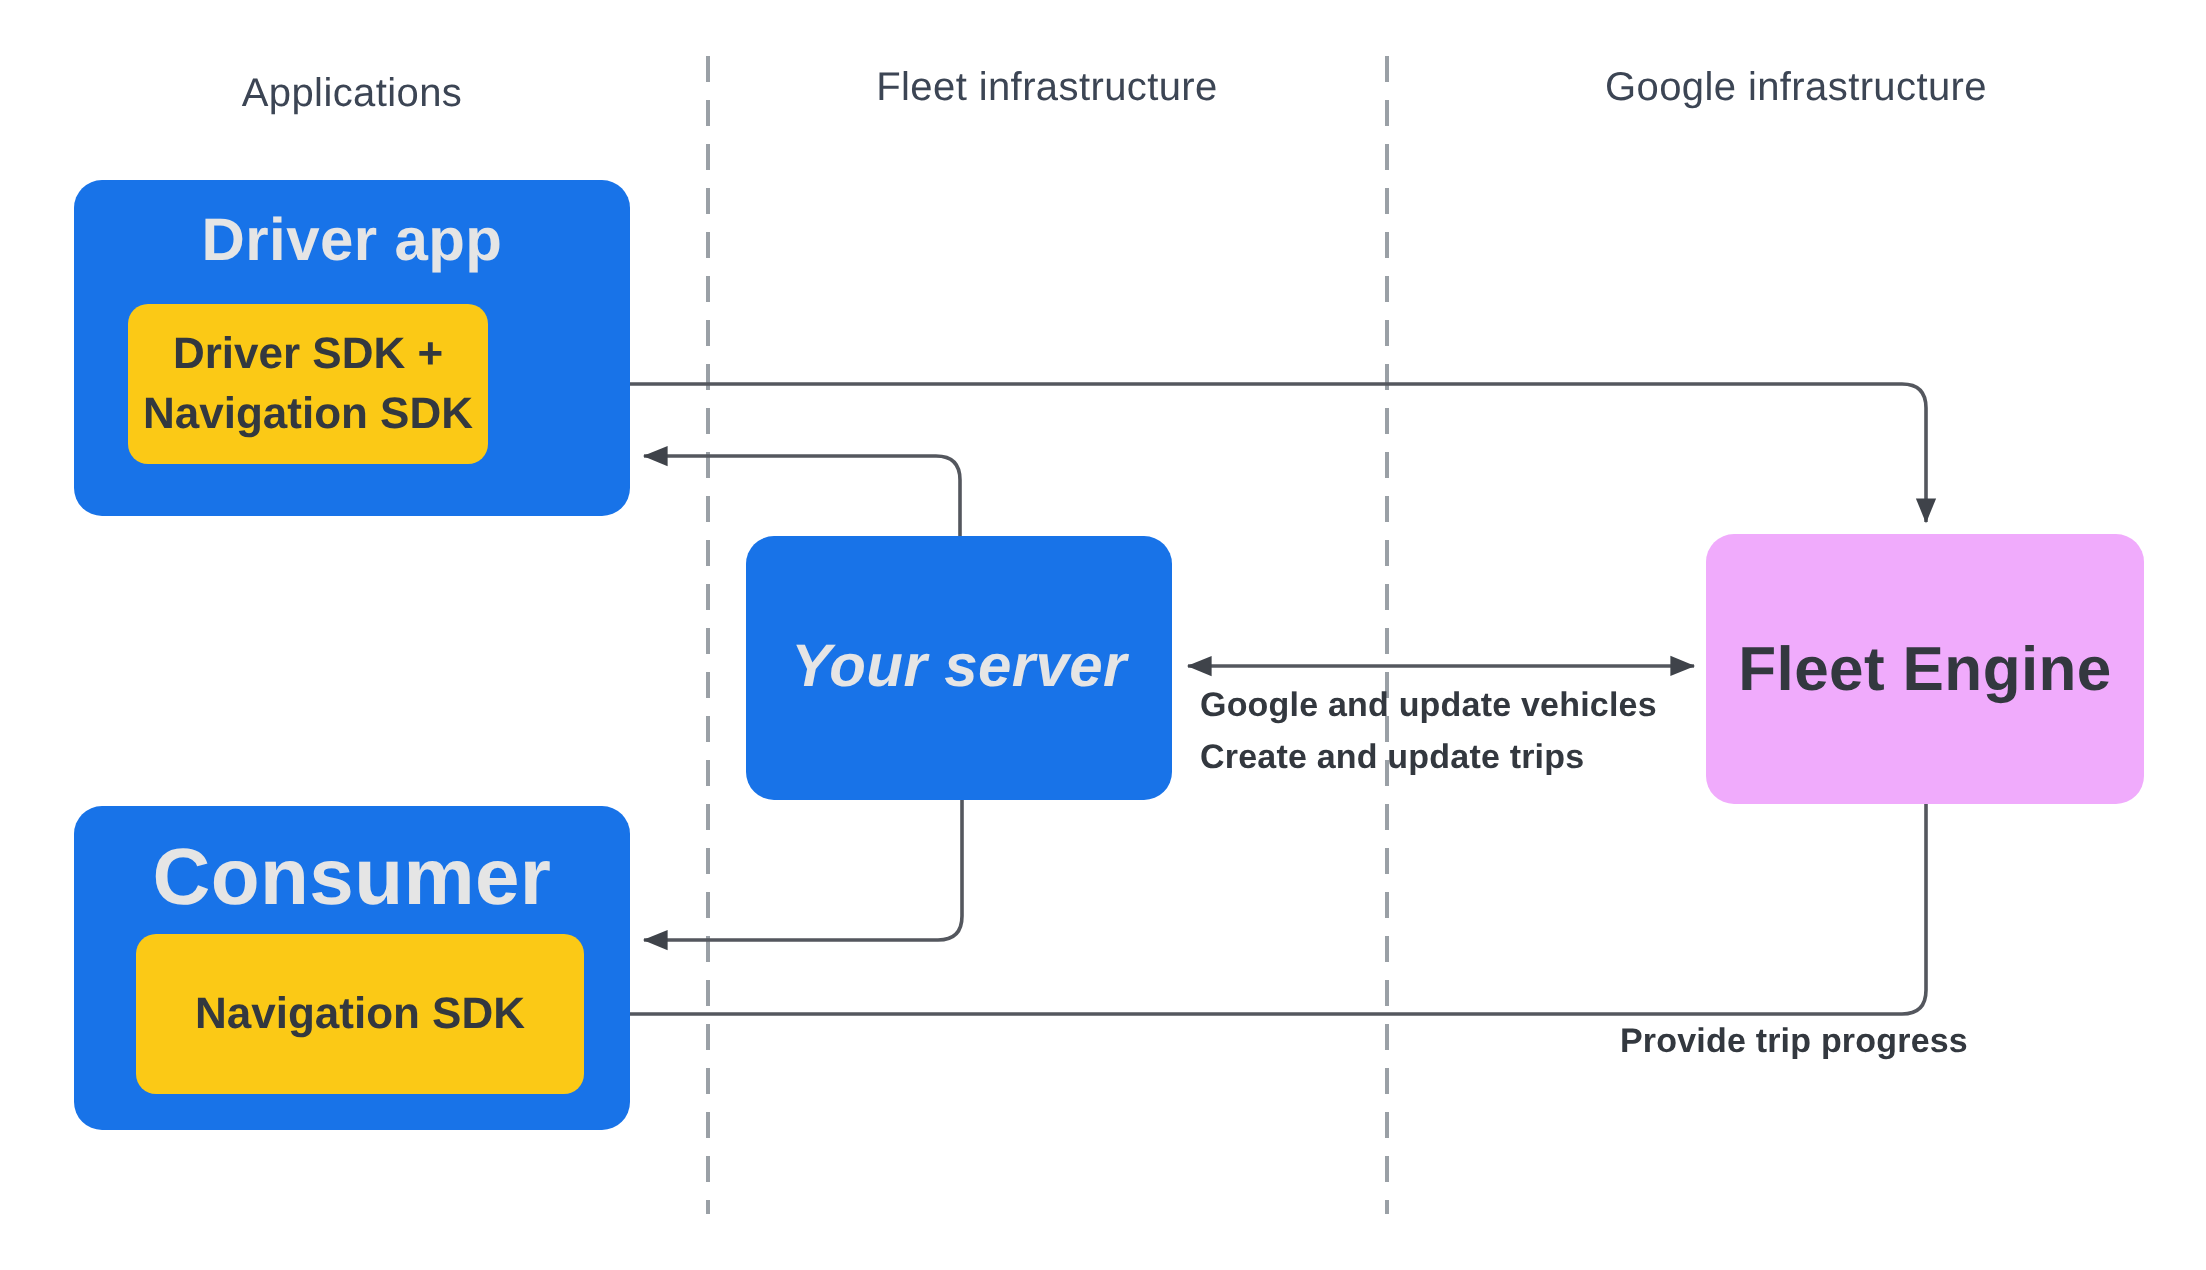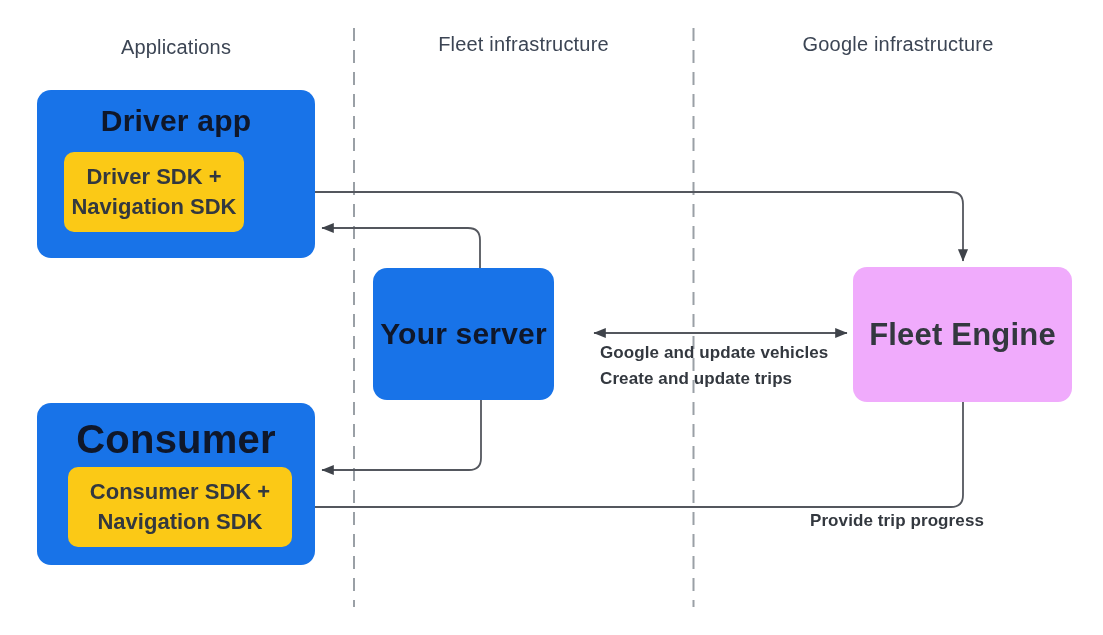--- a/index.html
+++ b/index.html
@@ -34,21 +34,21 @@
     box-sizing: border-box;
   }
   .node.blue   { background: #1873E8; }
   .node.yellow { background: #f0abfc; }
 
   .node-title {
     font-weight: 700;
     text-align: center;
     letter-spacing: 0.2px;
   }
-  .title-light { color: #0f172a; }
+  .title-light { color: #e5e5e5; }
   .title-dark  { color: #33383F; }
 
   #driver-app   { left: 37px;  top: 90px;  width: 278px; height: 168px; }
   #driver-app   .node-title { font-size: 30px; padding-top: 14px; }
   #driver-sdk   { left: 27px;  top: 62px;  width: 180px; height: 80px; }
 
   #consumer-app { left: 37px;  top: 403px; width: 278px; height: 162px; }
   #consumer-app .node-title { font-size: 40px; padding-top: 14px; }
   #consumer-sdk { left: 31px;  top: 64px;  width: 224px; height: 80px; }
 
@@ -61,22 +61,22 @@
     justify-content: center;
     align-items: center;
     text-align: center;
     font-weight: 700;
     font-size: 22px;
     line-height: 1.35;
     color: #33383F;
   }
 
   #your-server {
-    left: 373px; top: 268px; width: 181px; height: 132px;
-    display: flex; align-items: center; justify-content: center;
+    left: 373px; top: 268px; width: 213px; height: 132px;
+    display: flex; align-items: center; justify-content: center; font-style: italic;
   }
   #your-server .node-title { font-size: 30px; }
 
   #fleet-engine {
     left: 853px; top: 267px; width: 219px; height: 135px;
     display: flex; align-items: center; justify-content: center;
   }
   #fleet-engine .node-title { font-size: 31px; }
 
   .edge-label {
@@ -125,21 +125,20 @@
     <div class="node-title title-light">Driver app</div>
     <div class="sdk-box" id="driver-sdk">
       <span class="lbl-line">Driver SDK +</span>
       <span class="lbl-line">Navigation SDK</span>
     </div>
   </div>
 
   <div class="node blue" id="consumer-app">
     <div class="node-title title-light">Consumer app</div>
     <div class="sdk-box" id="consumer-sdk">
-      <span class="lbl-line">Consumer SDK +</span>
       <span class="lbl-line">Navigation SDK</span>
     </div>
   </div>
 
   <div class="node blue" id="your-server">
     <div class="node-title title-light">Your server</div>
   </div>
 
   <div class="node yellow" id="fleet-engine">
     <div class="node-title title-dark">Fleet Engine</div>

